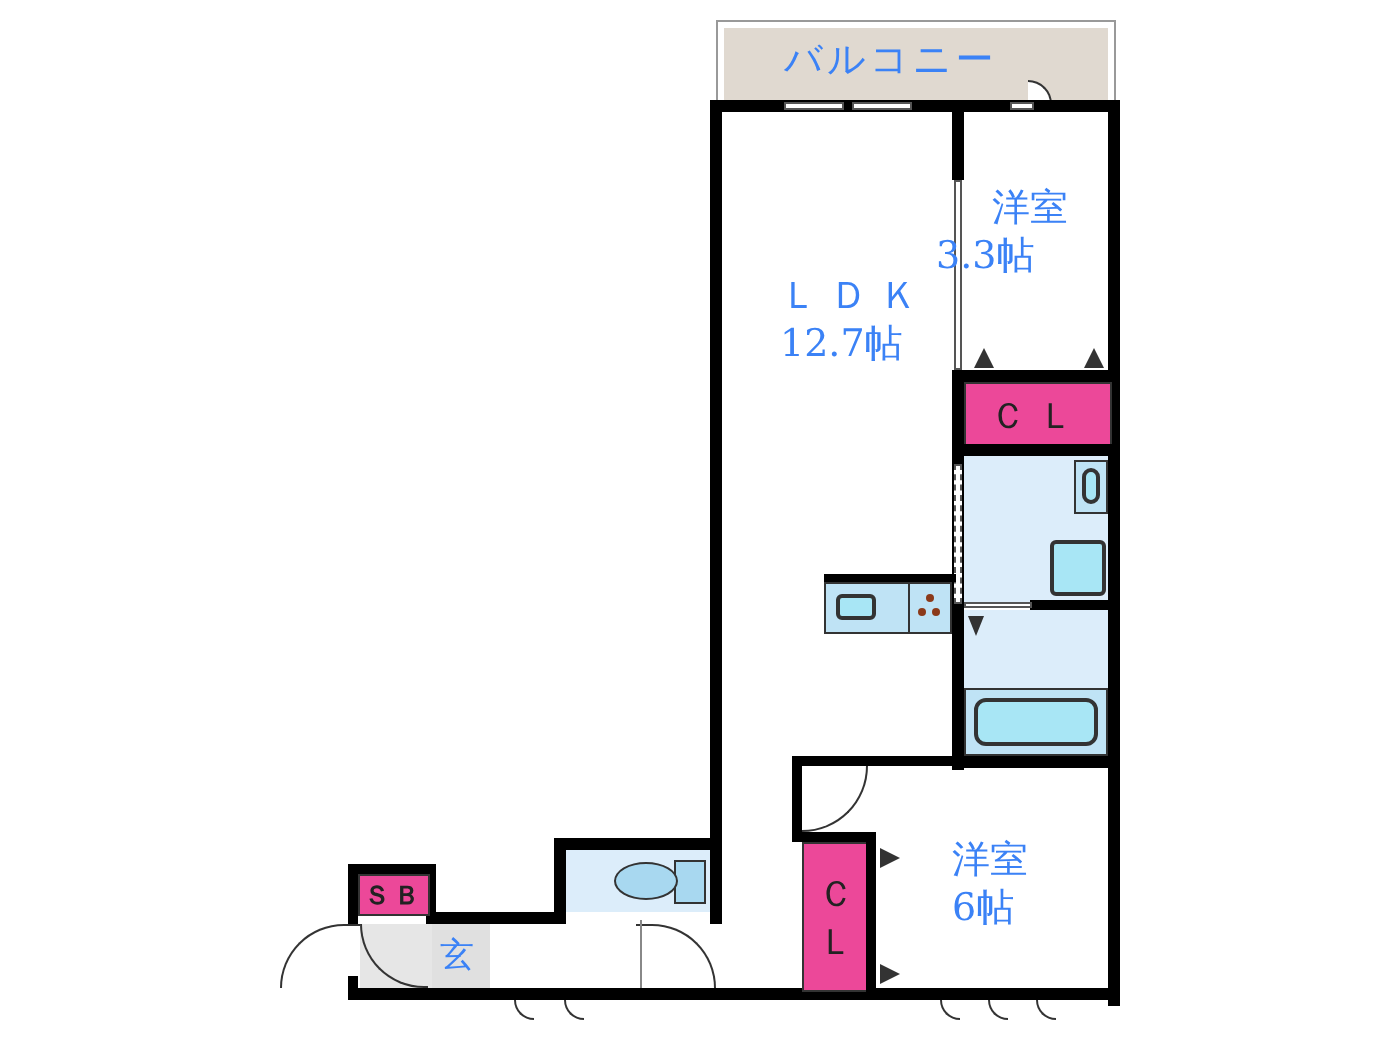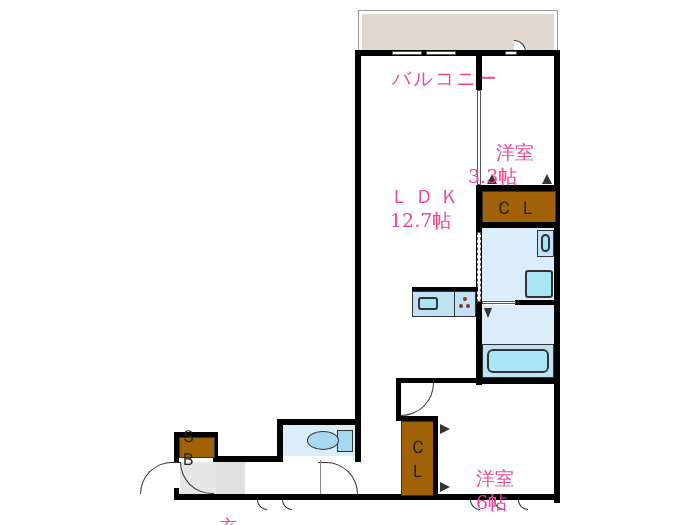--- a/index.html
+++ b/index.html
@@ -1,21 +1,21 @@
 <!DOCTYPE html>
 <html><head>
 <meta charset="utf-8">
 <style>
   html,body{margin:0;padding:0;background:#fff;}
   body{width:700px;height:525px;position:relative;overflow:hidden;font-family:"DejaVu Serif","Liberation Serif",serif;}
   .abs{position:absolute;box-sizing:border-box;}
   .wall{position:absolute;background:#000;}
   .room{position:absolute;}
-  .label{position:absolute;color:#ec4899;font-size:19px;line-height:24px;white-space:pre;margin-top:48px;}
-  .cl{position:absolute;background:#a16207;border:1px solid #333;display:flex;align-items:center;justify-content:center;color:#222;}
+  .label{position:absolute;color:#3b82f6;font-size:19px;line-height:24px;white-space:pre;}
+  .cl{position:absolute;background:#ec4899;border:1px solid #333;display:flex;align-items:center;justify-content:center;color:#222;}
   .fixture{position:absolute;background:#bfe3f5;border:1.5px solid #333;box-sizing:border-box;}
   .inner{position:absolute;background:#a8e6f5;border:2px solid #333;box-sizing:border-box;}
   .win{position:absolute;background:#fff;border:1px solid #555;box-sizing:border-box;}
 </style>
 </head>
 <body>
 
 <div class="abs" style="left:358px;top:10px;width:200px;height:42px;border:1px solid #999;background:#fff;"></div>
 <div class="abs" style="left:362px;top:14px;width:192px;height:36px;background:#e0d9d0;"></div>
 <div class="label" style="left:392px;top:18px;font-family:'DejaVu Sans',sans-serif;font-size:19px;letter-spacing:2px;">バルコニー</div>
@@ -96,21 +96,21 @@
 <div class="wall" style="left:433px;top:416px;width:5px;height:80px;"></div>
 <div class="abs" style="left:440px;top:424px;width:0;height:0;border-top:5px solid transparent;border-bottom:5px solid transparent;border-left:10px solid #333;"></div>
 <div class="abs" style="left:440px;top:482px;width:0;height:0;border-top:5px solid transparent;border-bottom:5px solid transparent;border-left:10px solid #333;"></div>
 
 <div class="fixture" style="left:337px;top:430px;width:16px;height:22px;background:#a8d8f0;"></div>
 <div class="abs" style="left:307px;top:431px;width:32px;height:19px;border-radius:50%;background:#a8d8f0;border:1.5px solid #333;"></div>
 <div class="abs" style="left:318px;top:462px;width:40px;height:32px;border-top:1px solid #333;border-right:1px solid #333;border-top-right-radius:40px;"></div>
 <div class="abs" style="left:320px;top:460px;width:1px;height:34px;background:#888;"></div>
 
 <div class="cl" style="left:179px;top:437px;width:34px;height:19px;">
-  <span style="font-size:17px;letter-spacing:2px;">ＳＢ</span>
+  <span style="font-size:13px;letter-spacing:2px;font-weight:bold;">ＳＢ</span>
 </div>
 
 <div class="abs" style="left:140px;top:462px;width:40px;height:32px;border-top:1px solid #333;border-left:1px solid #333;border-top-left-radius:40px;"></div>
 <div class="abs" style="left:180px;top:462px;width:34px;height:32px;border-bottom:1px solid #333;border-left:1px solid #333;border-bottom-left-radius:34px;"></div>
 <div class="label" style="left:220px;top:466px;font-size:17px;">玄</div>
 
 <div class="abs" style="left:257px;top:500px;width:10px;height:10px;border-bottom:1px solid #333;border-left:1px solid #333;border-bottom-left-radius:10px;"></div>
 <div class="abs" style="left:282px;top:500px;width:10px;height:10px;border-bottom:1px solid #333;border-left:1px solid #333;border-bottom-left-radius:10px;"></div>
 <div class="abs" style="left:470px;top:500px;width:10px;height:10px;border-bottom:1px solid #333;border-left:1px solid #333;border-bottom-left-radius:10px;"></div>
 <div class="abs" style="left:494px;top:500px;width:10px;height:10px;border-bottom:1px solid #333;border-left:1px solid #333;border-bottom-left-radius:10px;"></div>

